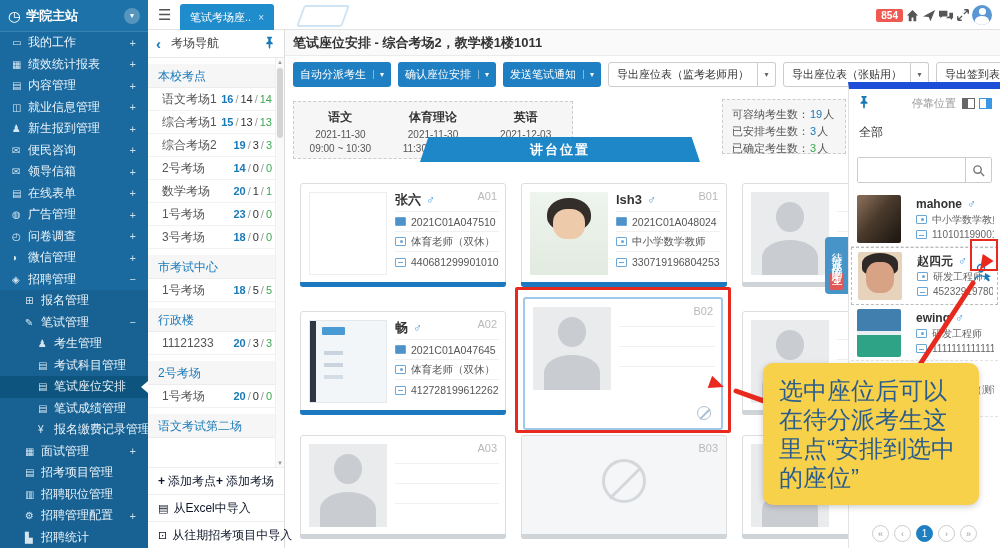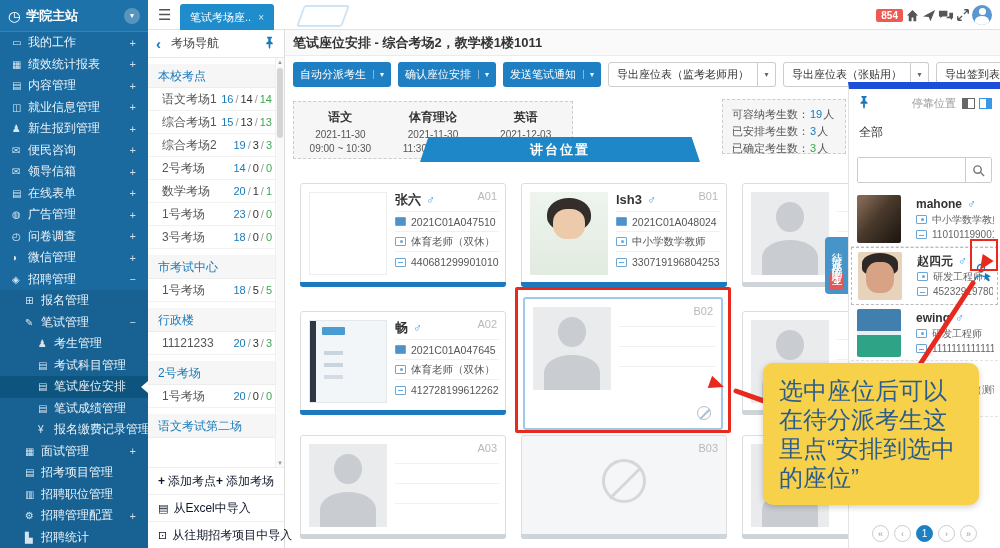--- a/index.html
+++ b/index.html
@@ -39,21 +39,21 @@
 .nav-head{height:28px;flex:none;display:flex;align-items:center;padding:0 8px;border-bottom:1px solid #e8e8e8}
 .nav-back{color:#1a7ab8;font-size:15px;font-weight:bold;cursor:pointer}
 .nav-title{font-size:12px;color:#444;margin-left:10px;flex:1}
 .nav-pin{cursor:pointer}
 .nav-list{flex:1;overflow:hidden;position:relative}
 .nr.h{height:24px;line-height:24px;background:#f6f6f6;color:#1a7ab8;font-size:12px;padding-left:10px;border-bottom:1px solid #ececec;margin-top:6px;cursor:pointer}
 .nav-list .nr.h:nth-of-type(1){margin-top:0}
 .nr.r{height:23px;padding:0 12px 0 14px;border-bottom:1px solid #f2f2f2;display:flex;align-items:center;cursor:pointer}
 .nr.r .nr-name{font-size:12px;color:#555;flex:1;white-space:nowrap}
 .nr-counts{font-size:11px;white-space:nowrap}
-.nr-counts .c1{color:#1a7ab8;font-weight:normal}
+.nr-counts .c1{color:#1a7ab8;font-weight:bold}
 .nr-counts .c2{color:#333;font-weight:normal}
 .nr-counts .c3{color:#39a84f;font-weight:normal}
 .nr-counts .sep{color:#999;margin:0 2px;font-style:normal}
 .scrollbar{position:absolute;right:0;top:0;bottom:0;width:9px;background:#fafafa;border-left:1px solid #f0f0f0}
 .scrollbar .up,.scrollbar .dn{position:absolute;left:0;width:8px;text-align:center;font-size:6px;color:#999}
 .scrollbar .up{top:1px}.scrollbar .dn{bottom:1px}
 .scrollbar .thumb{position:absolute;left:1px;top:10px;width:6px;height:70px;background:#d4d4d4;border-radius:3px}
 .nav-foot{flex:none}
 .nf-row{height:27px;border-top:1px solid #eee;display:flex;align-items:center;padding:0 10px;color:#0f172a;font-size:12px;cursor:pointer;white-space:nowrap}
 .nf-row .plus{font-weight:bold;margin-right:3px}

